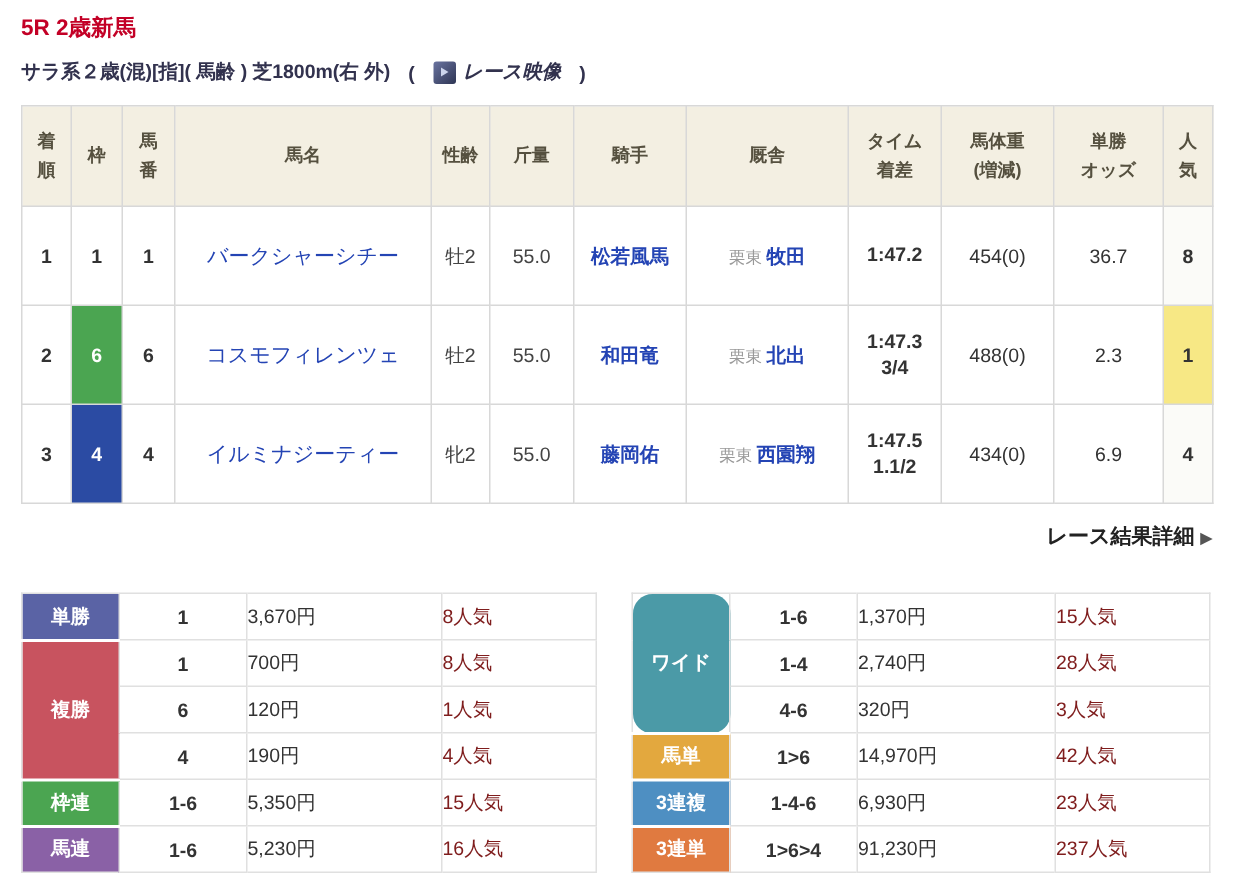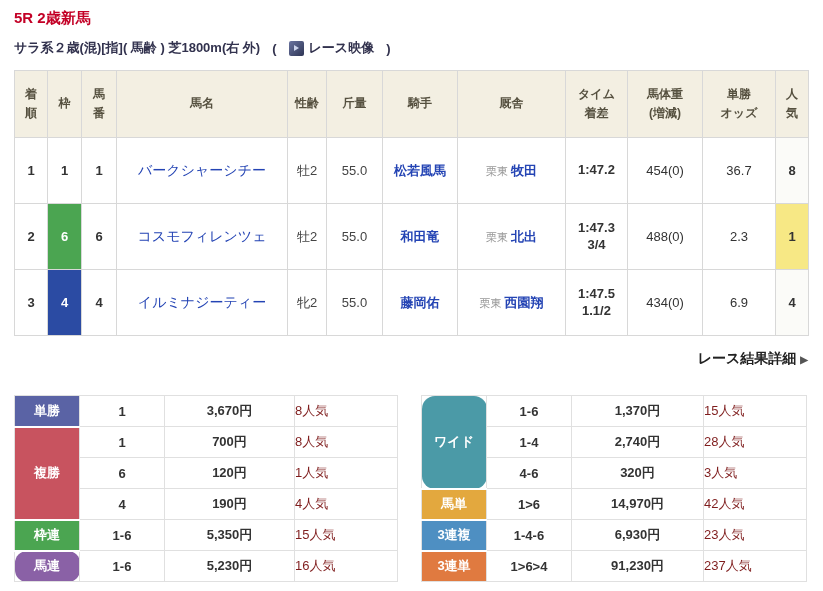--- a/index.html
+++ b/index.html
@@ -14,21 +14,21 @@
 
   
   .race-title {
     margin: 0; font-size: 15px; font-weight: bold;
     color: var(--title_red, #c30026);
   }
   .race-info {
     margin-top: 11px; font-size: 13px; font-weight: bold; color: #32324e;
     display: flex; align-items: center; gap: 12px;
   }
-  .video-link { color: #32324e; text-decoration: none; display: inline-flex; align-items: center; gap: 5px; cursor: pointer; }
+  .video-link { color: #32324e; text-decoration: none; display: inline-flex; align-items: center; gap: 5px; cursor: pointer; font-style: italic; }
   .video-icon {
     display: inline-block; width: 15px; height: 15px; border-radius: 2px;
     background: linear-gradient(135deg, #6a74a0 0%, #2e3554 100%);
     position: relative;
   }
   .video-icon::after {
     content: ""; position: absolute; left: 5px; top: 4px;
     border-left: 5px solid #ccd4ec; border-top: 3.5px solid transparent; border-bottom: 3.5px solid transparent;
   }
 
@@ -70,26 +70,26 @@
 
   
   .payouts { margin-top: 26px; display: flex; gap: 23px; }
   table.payout { border-collapse: collapse; table-layout: fixed; font-size: 13px; border: 1px solid #e0e0e0; }
   table.payout td, table.payout th { height: 31px; padding: 0; vertical-align: middle; }
   table.payout td { border-top: 1px solid #e0e0e0; border-left: 1px solid #e0e0e0; }
   table.payout tr:first-child td { border-top: none; }
   th.plabel { color: #fff; font-weight: bold; text-align: center; font-size: 13px; border-top: 2px solid #fff; }
   table.payout tr:first-child th.plabel { border-top: none; }
   td.combo { text-align: center; font-weight: bold; color: #333; }
-  td.amount { text-align: center; padding-right: 6px; font-weight: bold; color: #333; }
+  td.amount { text-align: left; padding-right: 6px; font-weight: normal; color: #333; }
   td.pop { text-align: left; padding-right: 7px; color: #7f1d1d; }
   .c-tansho    { background: var(--tansho,    #5a63a5); }
   .c-fukusho   { background: var(--fukusho,   #c8535f); }
   .c-wakuren   { background: var(--wakuren,   #4ba551); }
-  .c-umaren    { background: var(--umaren,    #8a61a6); border-radius: 12px; }
+  .c-umaren    { background: var(--umaren,    #8a61a6); }
   .c-wide      { background: var(--wide,      #4b9aa7); border-radius: 13px; }
   .c-umatan    { background: var(--umatan,    #e3a83e); }
   .c-sanrenpuku{ background: var(--sanrenpuku,#4e8fc2); }
   .c-sanrentan { background: var(--sanrentan, #e07a40); }
 </style>
 </head>
 <body>
 
 <div class="page">
 

